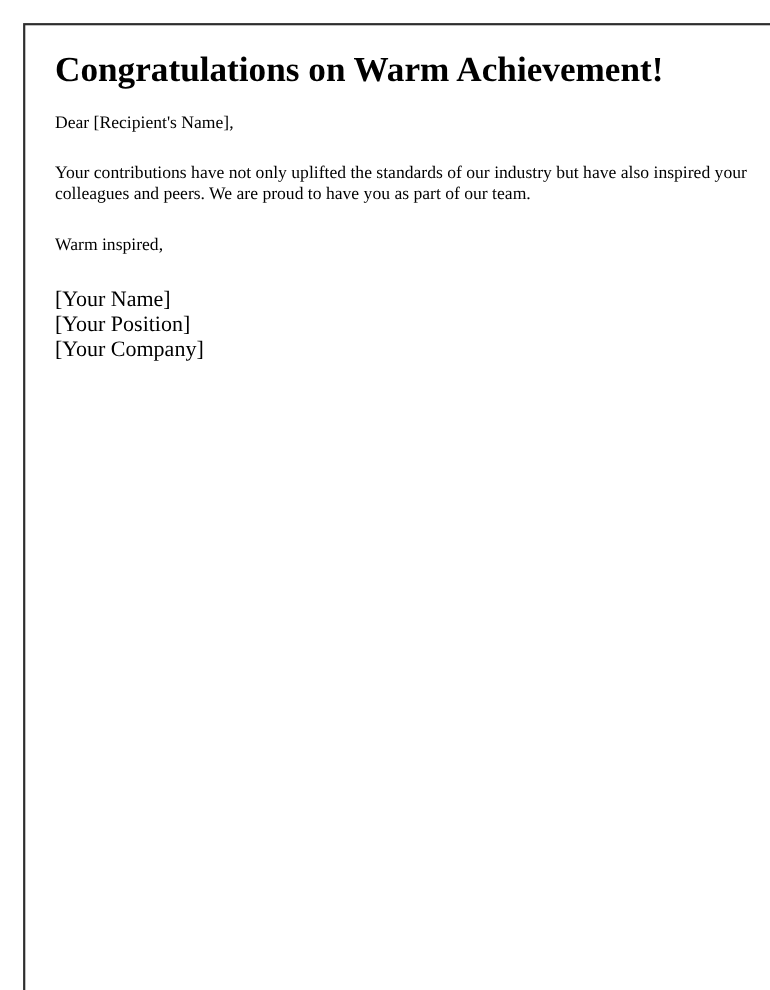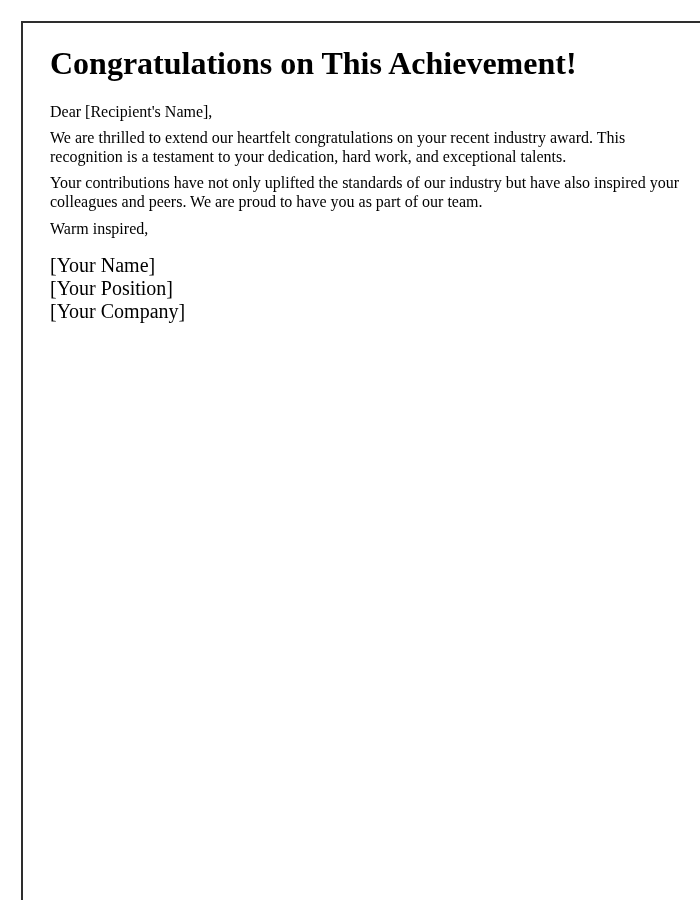--- a/index.html
+++ b/index.html
@@ -26,44 +26,43 @@
   .letter-title {
     font-size: 32px;
     font-weight: bold;
     line-height: 1.15;
     margin: 0 0 21px 0;
     letter-spacing: 0;
   }
   .letter-body p {
     font-size: 16px;
     line-height: 1.16;
-    margin: 8px 0;
+    margin: 28px 0;
   }
   .letter-body p:first-child {
     margin-top: 0;
   }
   .signature-block {
     font-size: 20px;
     line-height: 1.16;
     margin: 16px 0;
   }
   .signature-line {
     display: block;
   }
 </style>
 </head>
 <body>
 
 <div class="page">
-  <h1 class="letter-title">Congratulations on This Achievement!</h1>
+  <h1 class="letter-title">Congratulations on Warm Achievement!</h1>
 
   <div class="letter-body">
     <p>Dear [Recipient's Name],</p>
 
-    <p>We are thrilled to extend our heartfelt congratulations on your recent industry award. This recognition is a testament to your dedication, hard work, and exceptional talents.</p>
 
     <p>Your contributions have not only uplifted the standards of our industry but have also inspired your colleagues and peers. We are proud to have you as part of our team.</p>
 
 
     <p>Warm inspired,</p>
 
     <div class="signature-block">
       <span class="signature-line">[Your Name]</span>
       <span class="signature-line">[Your Position]</span>
       <span class="signature-line">[Your Company]</span>

